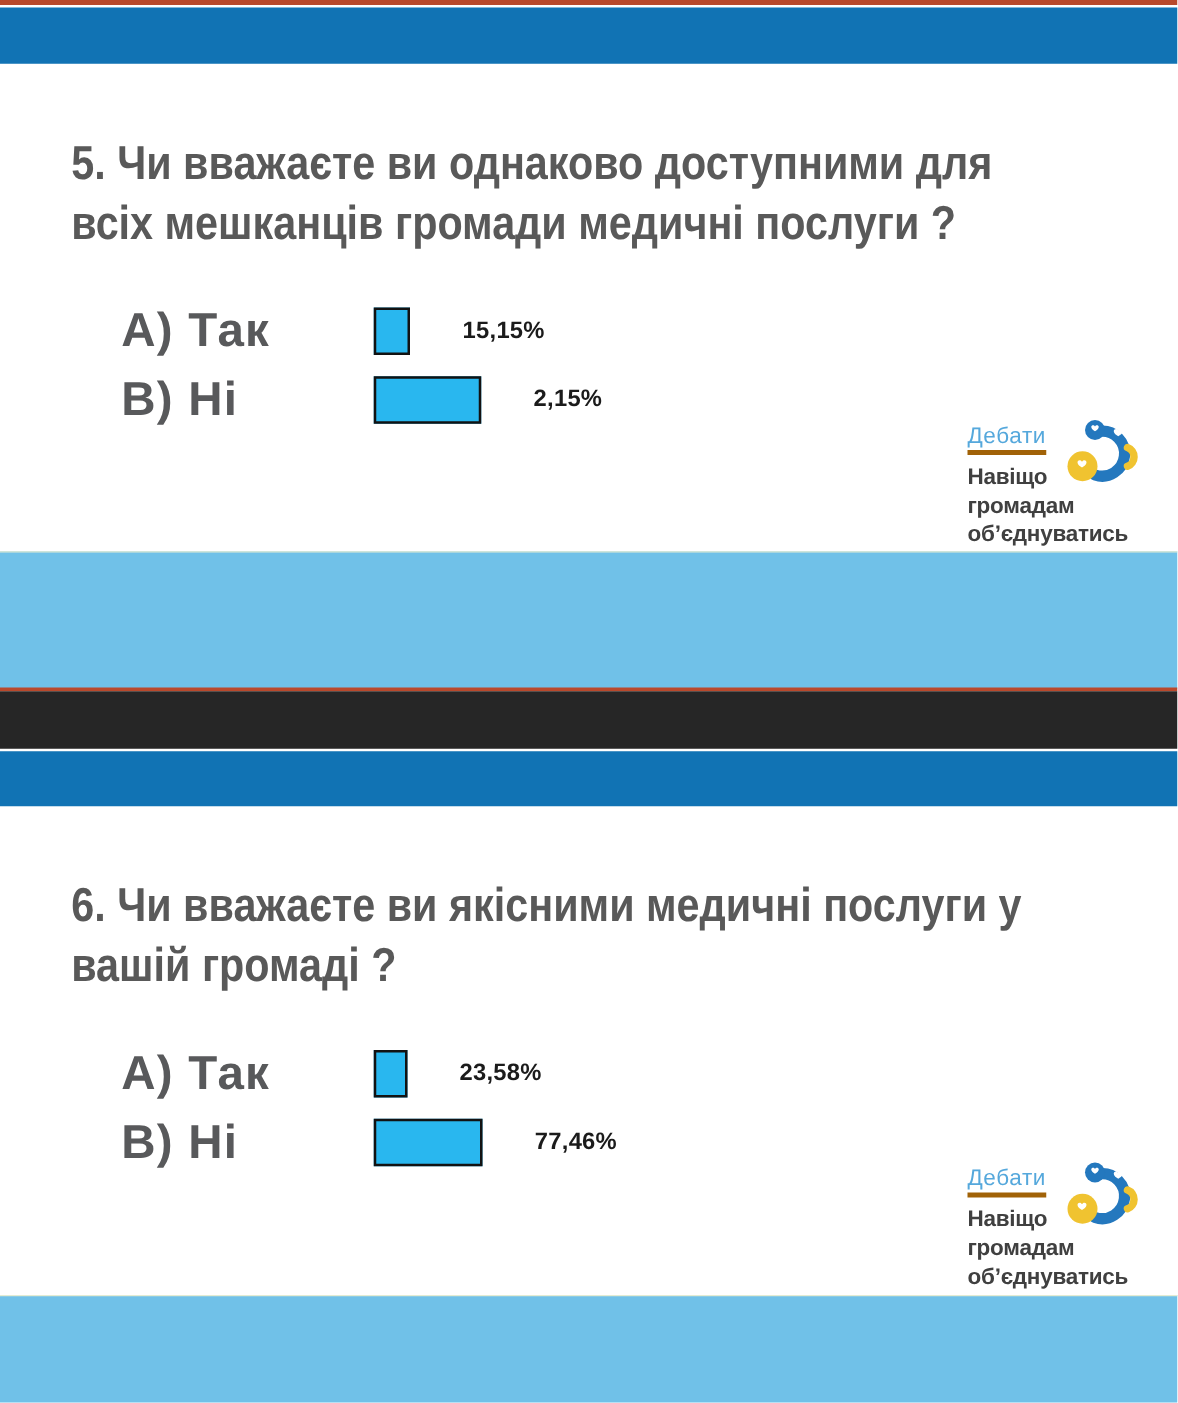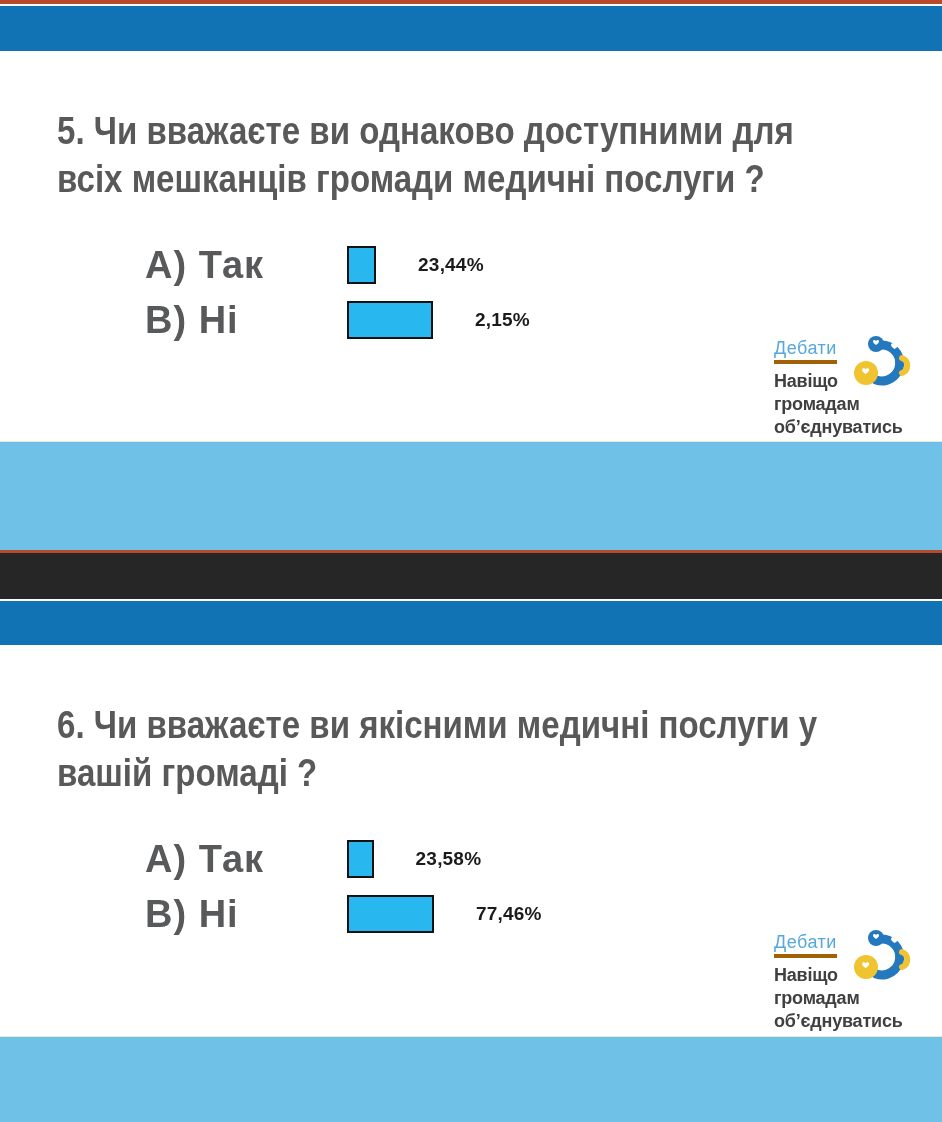--- a/index.html
+++ b/index.html
@@ -21,21 +21,21 @@
   .slide-5 { top:51px;  height:390px; }
   .slide-6 { top:645px; height:391px; }
 
   .question {
     position:absolute; left:45px; top:56px; width:1010px;
     font-size:38px; line-height:48px; font-weight:bold; color:#595959;
     transform:scaleX(0.87); transform-origin:0 0; margin:0; white-space:nowrap;
   }
   .question .q-line { display:block; }
 
-  .answers { position:absolute; left:85px; top:195px;margin-left:48px; }
+  .answers { position:absolute; left:85px; top:195px; }
   .answer-row { display:flex; align-items:center; height:38px; margin-bottom:17px; }
   .answer-label {
     width:202px; font-size:38px; font-weight:bold; color:#58595b; letter-spacing:1px;
   }
   .result-bar {
     height:34px; background:#29b7ef; border:2px solid #121212; flex:0 0 auto;
   }
   .percent-label {
     margin-left:42px; font-size:19px; font-weight:bold; color:#1b1b1b; letter-spacing:0.2px;
   }
@@ -60,21 +60,21 @@
 
   <section class="slide slide-5">
     <h1 class="question">
       <span class="q-line">5. Чи вважаєте ви однаково доступними для</span>
       <span class="q-line">всіх мешканців громади медичні послуги ?</span>
     </h1>
     <div class="answers">
       <div class="answer-row">
         <span class="answer-label">А) Так</span>
         <div class="result-bar" style="width: 25.1px;"></div>
-        <span class="percent-label">23,44%</span>
+        <span class="percent-label">15,15%</span>
       </div>
       <div class="answer-row">
         <span class="answer-label">В) Ні</span>
         <div class="result-bar" style="width: 81.9px;"></div>
         <span class="percent-label">2,15%</span>
       </div>
     </div>
     <div class="logo">
       <span class="logo-brand">Дебати</span>
       <svg class="logo-emblem" width="68" height="62" viewBox="0 0 68 62">

